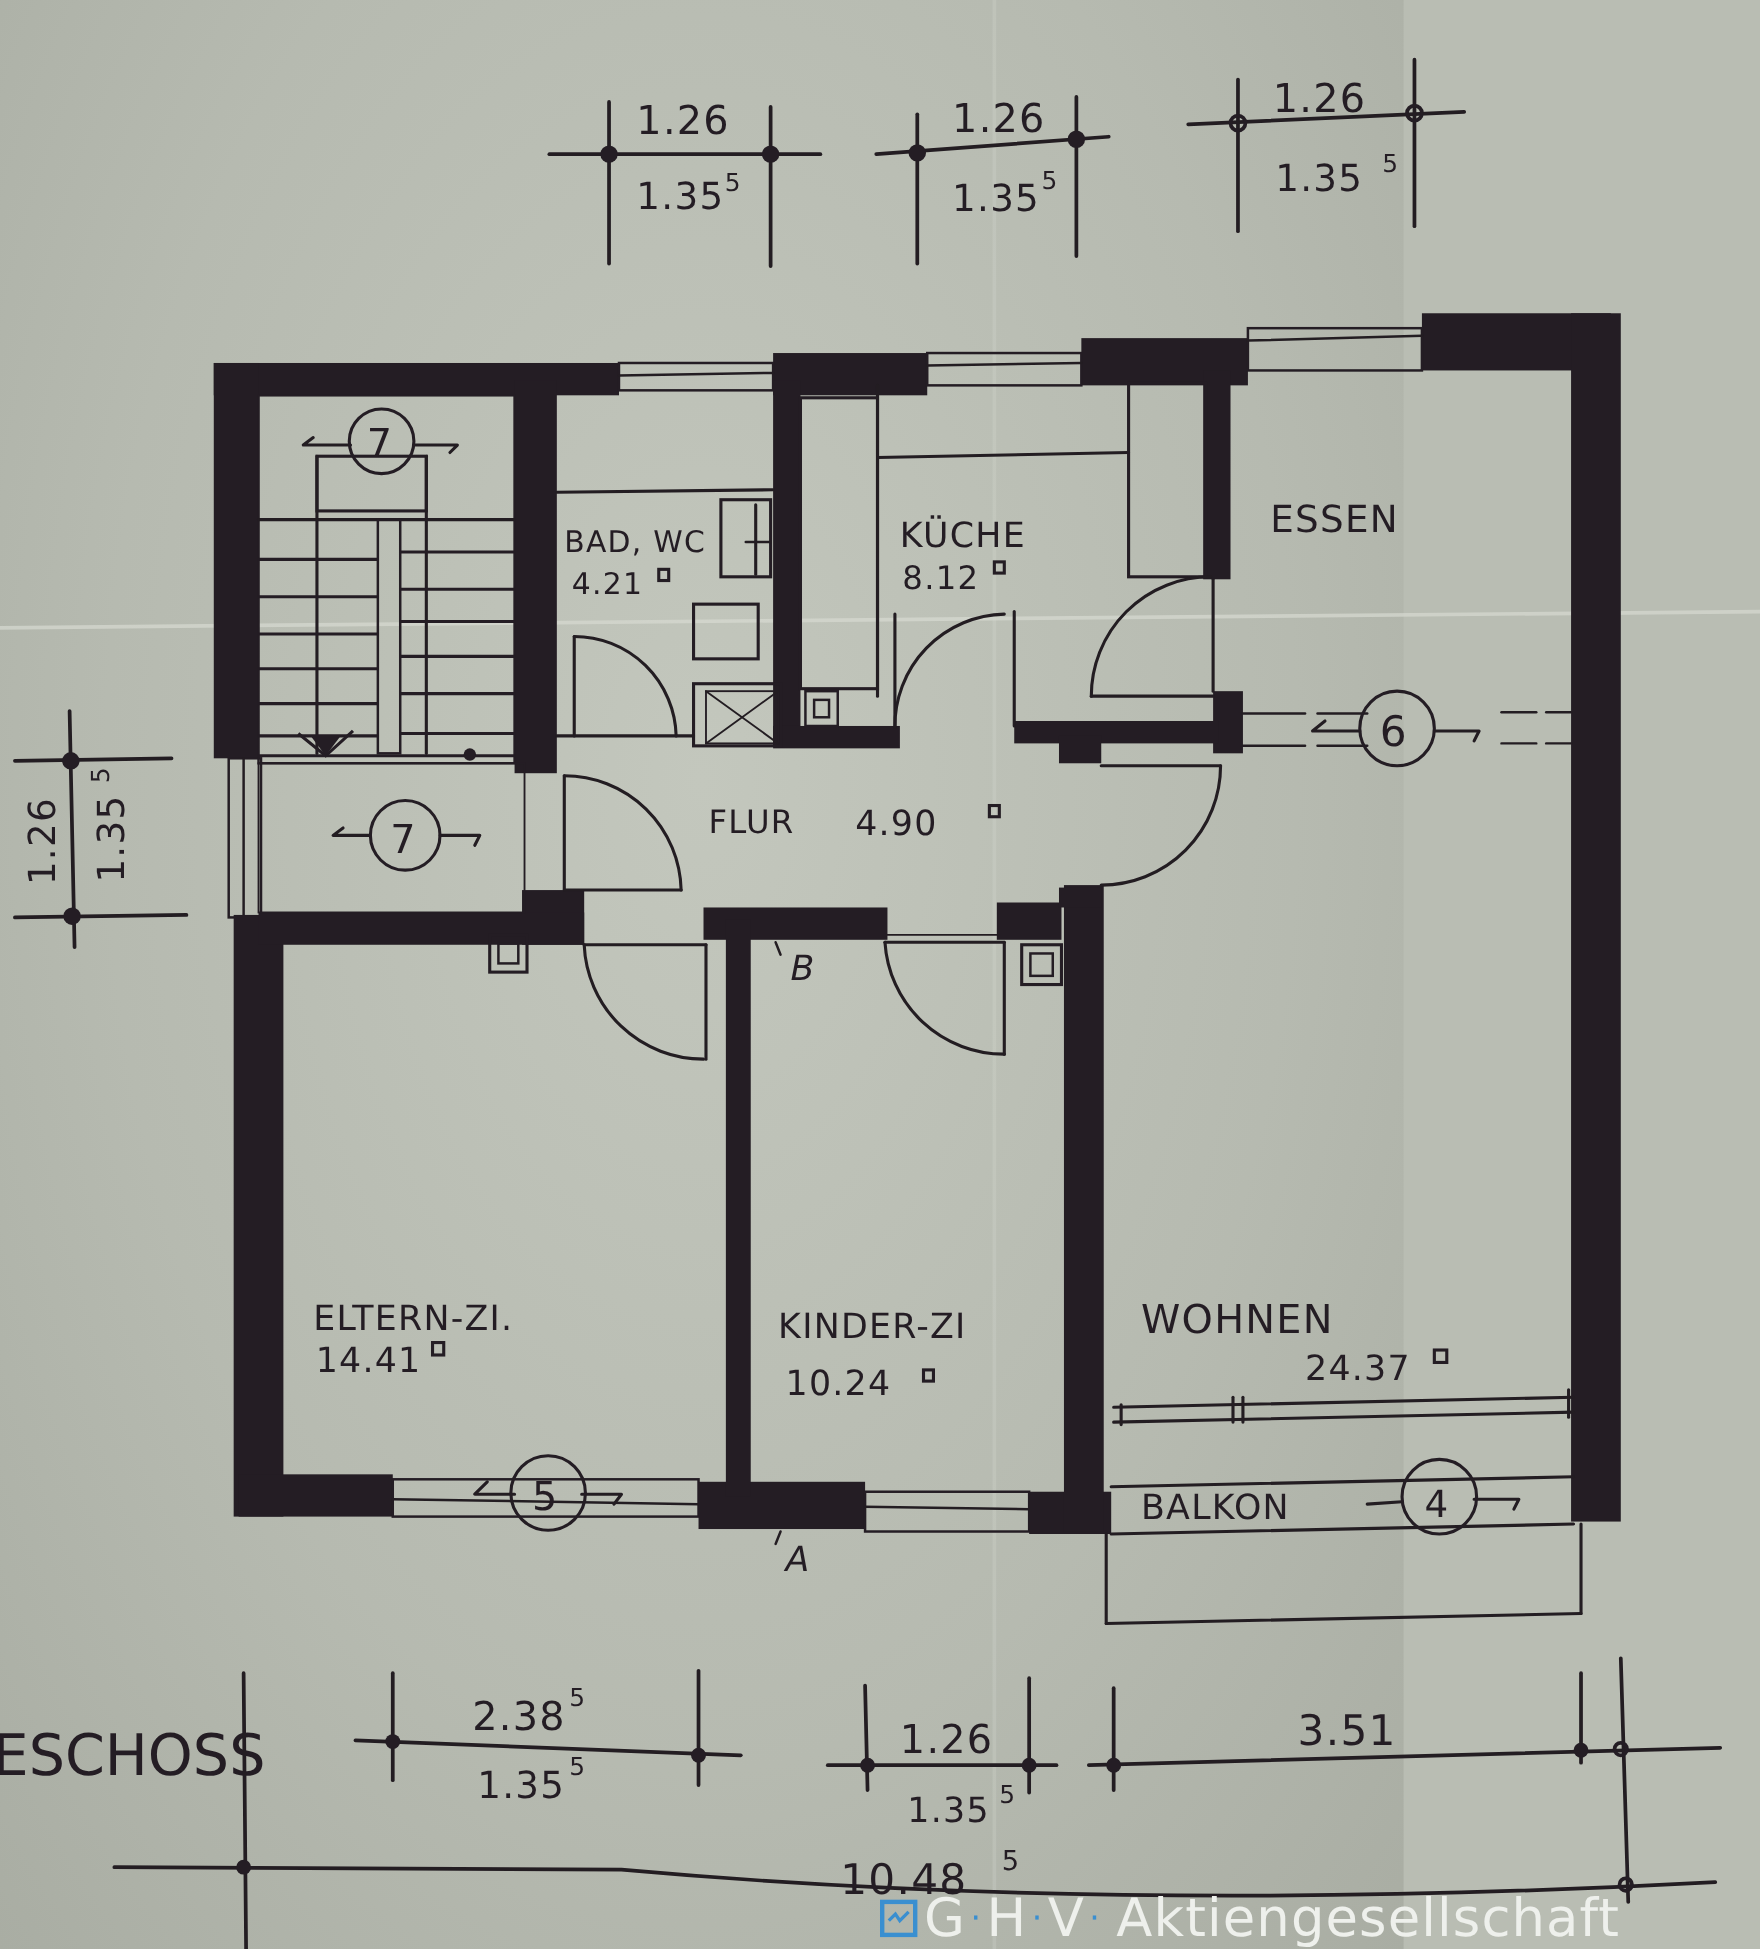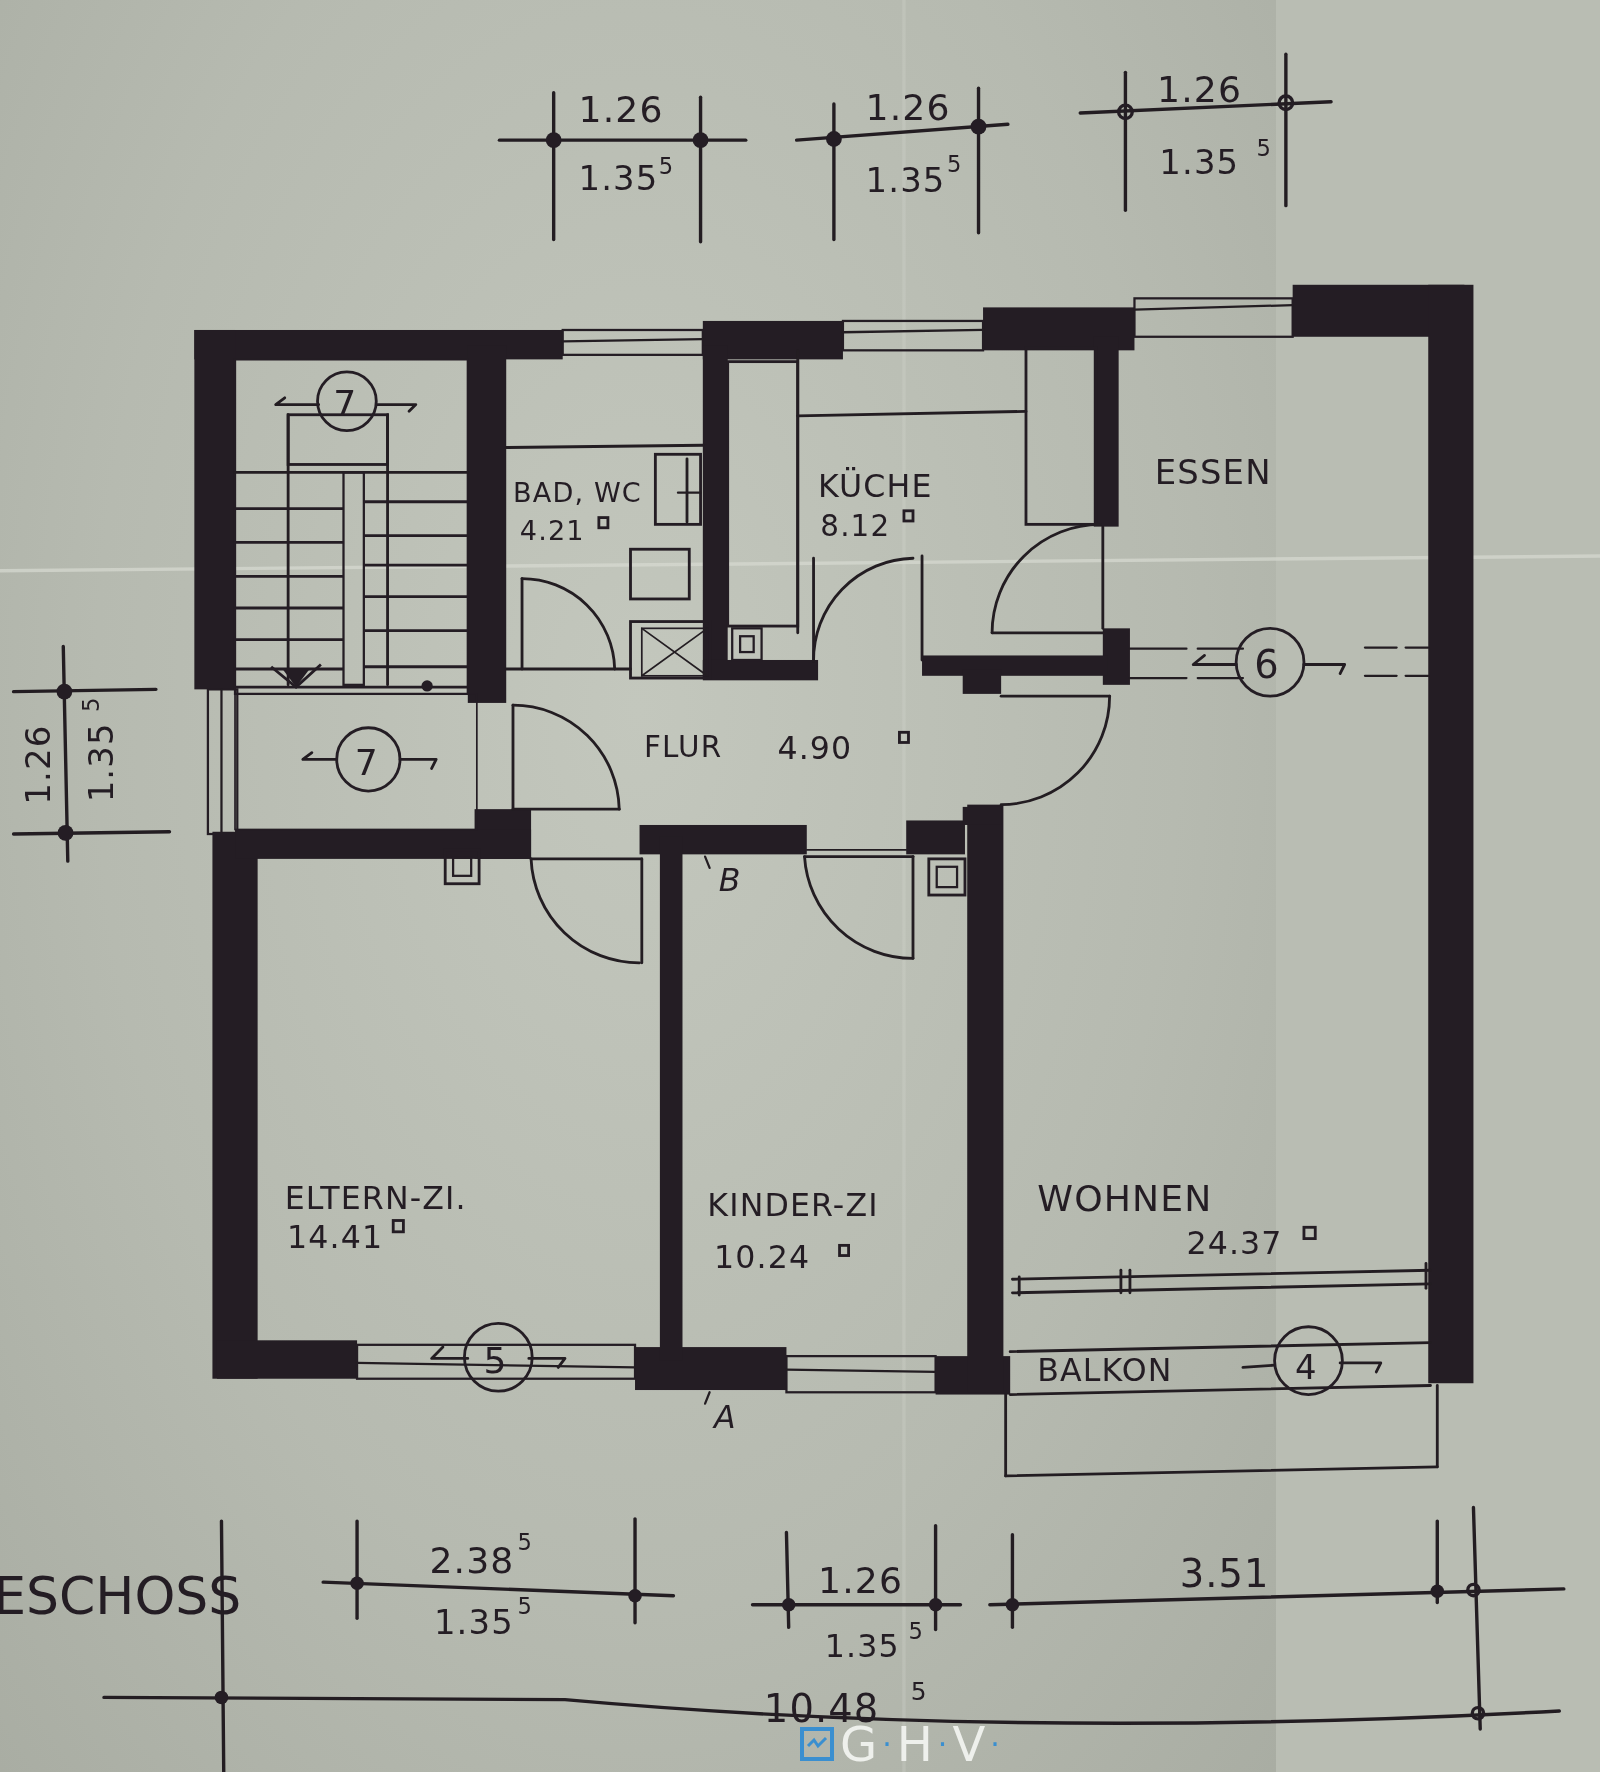--- a/index.html
+++ b/index.html
@@ -358,14 +358,15 @@
     <svg width="22" height="16" viewBox="0 0 22 16">
           <path d="M2 10 L8 4 L12 10 L20 2" fill="none" stroke="#3a8fd0" stroke-width="3"></path>
         </svg>
   </span>
   <span>G</span>
   <span class="wm-dot">·</span>
   <span>H</span>
   <span class="wm-dot">·</span>
   <span>V</span>
   <span class="wm-dot">·</span>
+  <span style="margin-left:10px">Aktiengesellschaft</span>
 </div>
 </div>
 
 </body></html>

